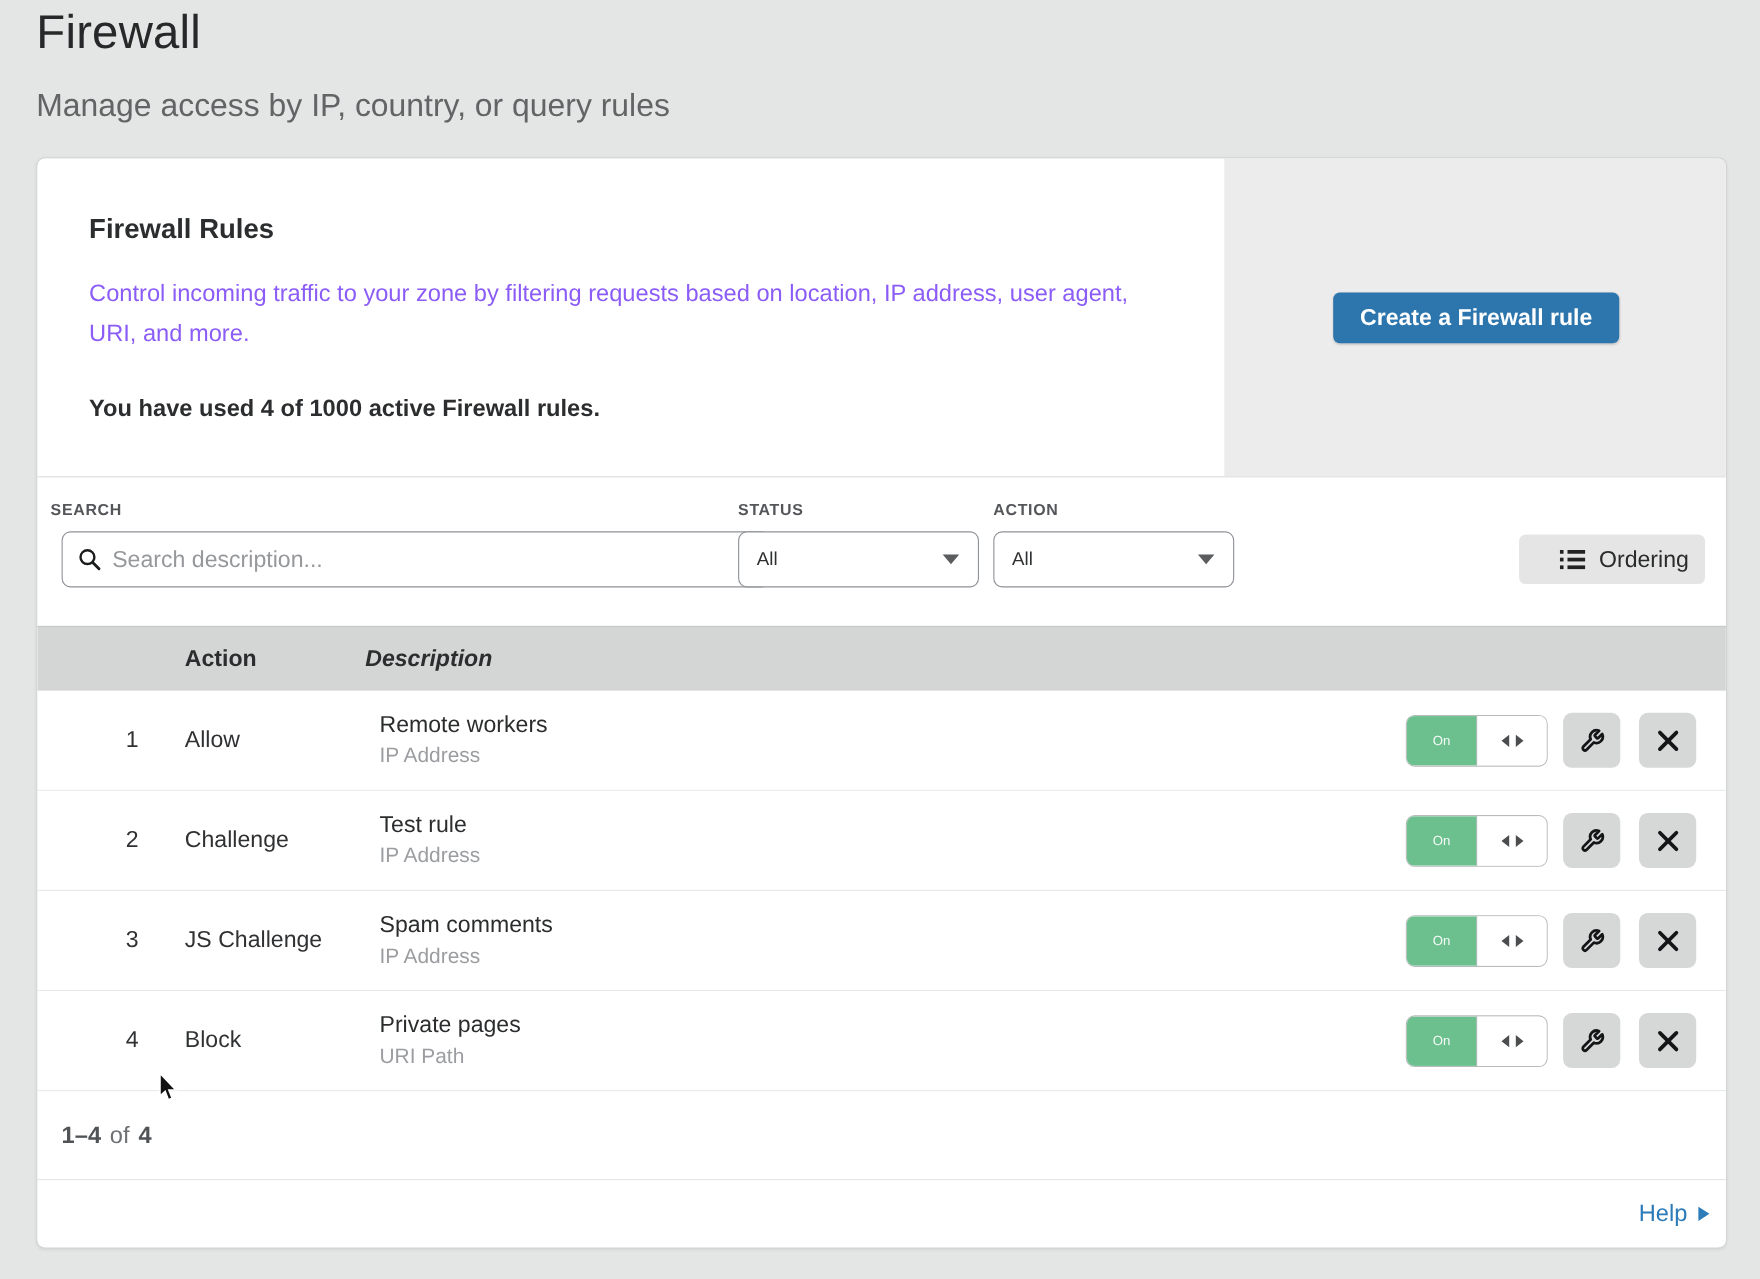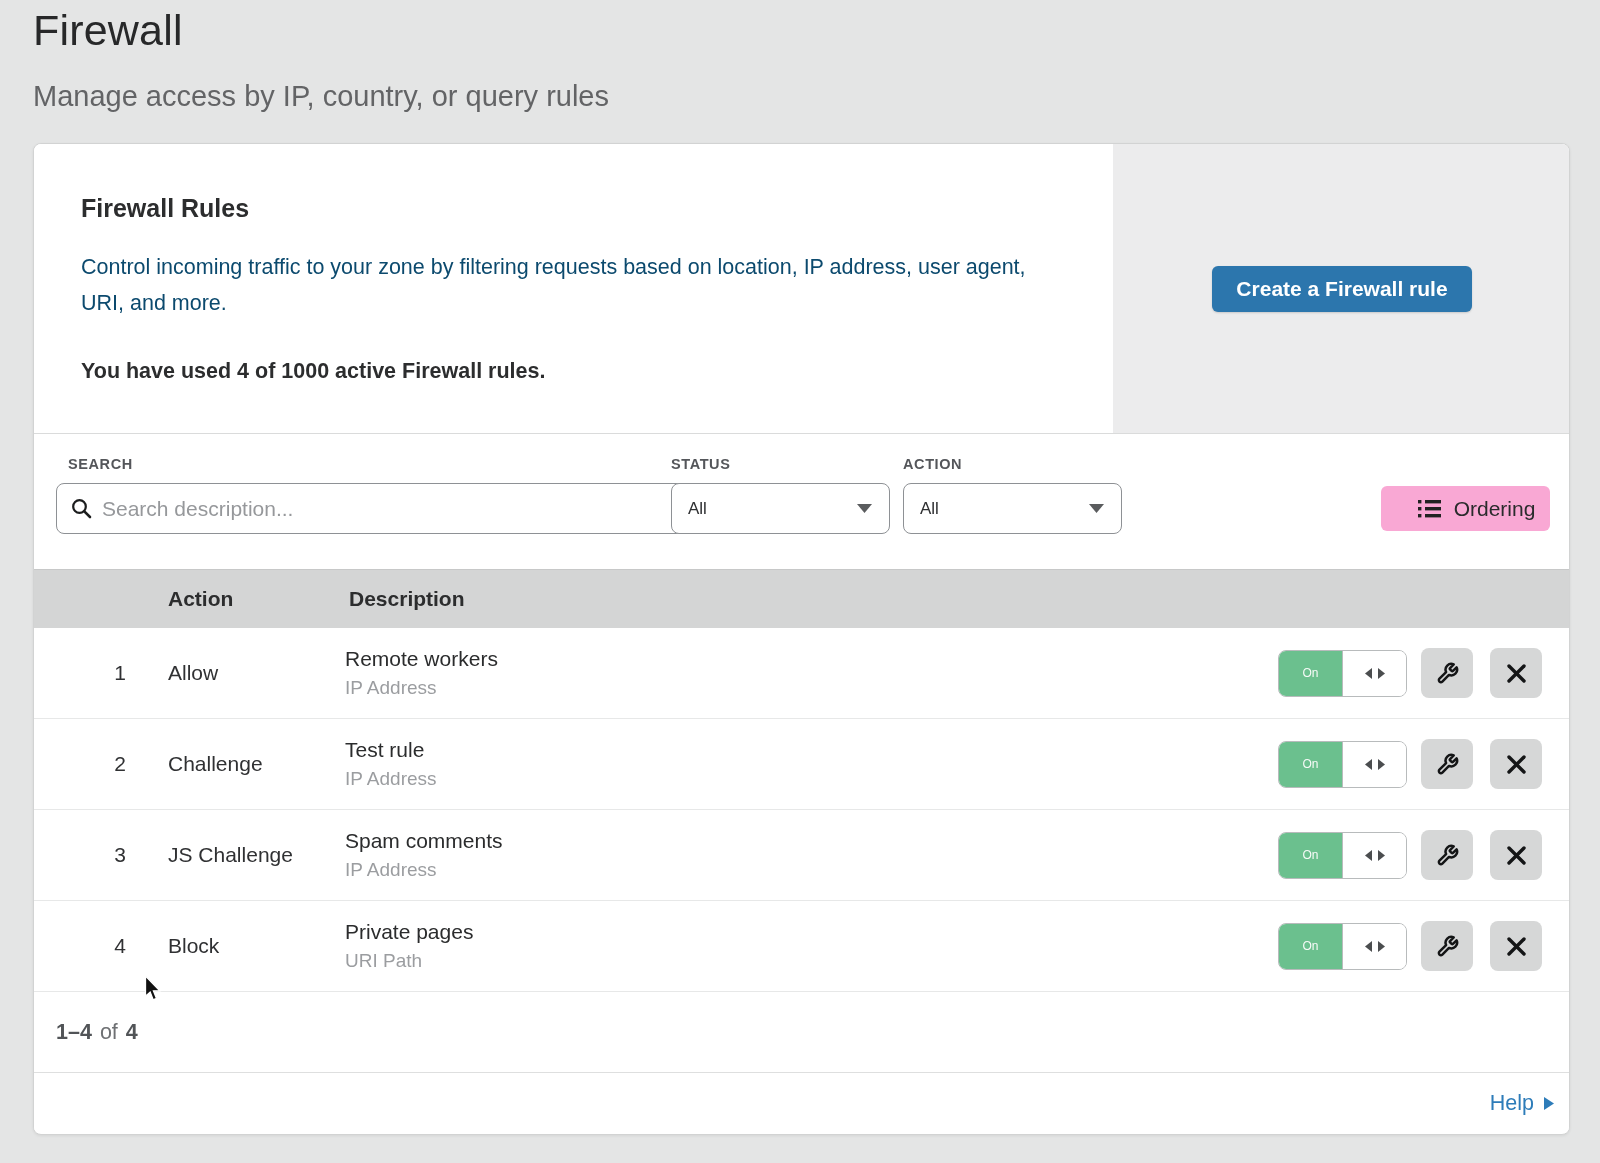--- a/index.html
+++ b/index.html
@@ -30,21 +30,21 @@
     border: 1px solid #d2d3d3;
     border-radius: 8px;
     box-shadow: 0 1px 3px rgba(0,0,0,.07);
     overflow: hidden;
   }
 
   
   .overview { position: relative; height: 289px; }
   .overview-left { position: absolute; left: 0; top: 0; width: 1079px; height: 100%; padding: 50px 60px 0 47px; background: #fff; }
   .overview-heading { font-size: 25px; font-weight: 700; color: #2c2d2e; margin-bottom: 26px; }
-  .overview-desc { font-size: 21.5px; line-height: 36px; color: #0c4a6e; max-width: 950px; }
+  .overview-desc { font-size: 21.5px; line-height: 36px; color: #8b5cf6; max-width: 950px; }
   .overview-usage { font-size: 21.5px; font-weight: 700; color: #2c2d2e; margin-top: 38px; }
   .overview-right {
     position: absolute; left: 1079px; top: 0; width: 458px; height: 100%;
     background: #ececed;
     display: flex; align-items: center; justify-content: center;
   }
   .create-btn {
     border: none; cursor: pointer;
     background: #2c76ad; color: #fff;
     font-family: inherit; font-size: 21px; font-weight: 600;
@@ -52,21 +52,21 @@
     min-width: 252px; height: 46px;
     box-shadow: 0 1px 2px rgba(0,0,0,.15);
   }
 
   
   .filterbar { position: relative; height: 136px; border-top: 1px solid #dadbdb; background: #fff; }
   .filter-label {
     position: absolute; top: 22px;
     font-size: 14.5px; font-weight: 700; letter-spacing: .6px; color: #54565a;
   }
-  .lbl-search { left: 34px; text-align: center; }
+  .lbl-search { left: 12px; text-align: center; }
   .lbl-status { left: 637px; }
   .lbl-action { left: 869px; }
 
   .field {
     position: absolute; top: 49px; height: 51px;
     border: 1px solid #8e9195; border-radius: 8px; background: #fff;
     display: flex; align-items: center;
   }
   .search-box { left: 22px; width: 644px; padding: 0 14px; }
   .search-box input {
@@ -75,33 +75,33 @@
   }
   .search-box input::placeholder { color: #96989b; }
   .select-box { padding: 0 16px; justify-content: space-between; cursor: pointer; }
   .sel-status { left: 637px; width: 219px; }
   .sel-action { left: 869px; width: 219px; }
   .select-value { font-size: 17px; color: #2e2f31; }
 
   .ordering-btn {
     position: absolute; left: 1347px; top: 52px;
     width: 169px; height: 45px;
-    background: #f9a8d4; border: none; border-radius: 6px; cursor: pointer;
+    background: #e5e5e5; border: none; border-radius: 6px; cursor: pointer;
     display: flex; align-items: center; justify-content: center; gap: 12px;
     font-family: inherit; font-size: 21px; color: #2a2b2c; padding-left: 22px;
   }
 
   
   .thead {
     height: 59px; background: #d4d5d5;
     position: relative; border-top: 1px solid #c7c8c8;
   }
   .th { position: absolute; top: 50%; transform: translateY(-50%); font-size: 21px; font-weight: 700; color: #2c2d2e; }
   .th-action { left: 134px; }
-  .th-description { left: 315px; }
+  .th-description { left: 298px; font-style: italic; }
 
   .row { position: relative; height: 91px; background: #fff; border-bottom: 1px solid #e7e8e8; }
   .row .num { position: absolute; left: 62px; width: 30px; top: 50%; transform: translateY(-50%); text-align: right; font-size: 21px; color: #303133; }
   .row .action { position: absolute; left: 134px; top: 50%; transform: translateY(-50%); font-size: 21px; color: #303133; }
   .row .desc { position: absolute; left: 311px; top: 50%; transform: translateY(-50%); }
   .desc-title { font-size: 21px; color: #2b2c2d; }
   .desc-sub { font-size: 19px; color: #9b9da0; margin-top: 6px; }
 
   .controls { position: absolute; right: 27px; top: 50%; transform: translateY(-50%); display: flex; align-items: center; }
   .toggle {

